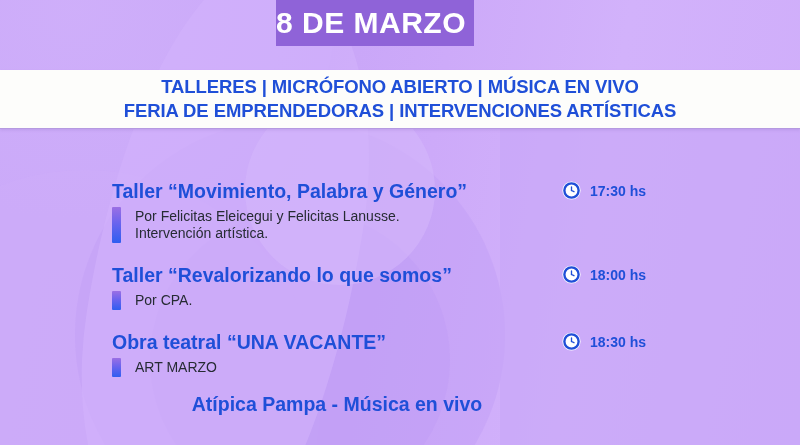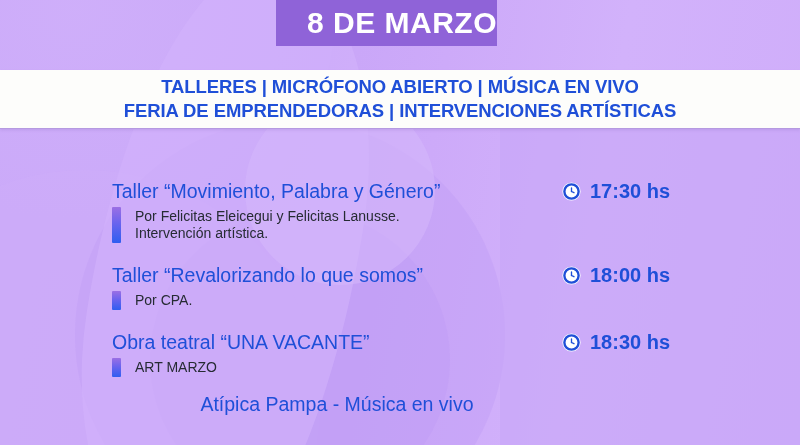--- a/index.html
+++ b/index.html
@@ -71,26 +71,26 @@
     width: 300px; height: 317px;
     background: #c7a6f7;
     opacity: .55;
   }
 
   
   .title-chip {
     position: absolute;
     left: 276px;
     top: 0;
-    width: 221px;
+    width: 198px;
     height: 46px;
     background: #8f63d8;
     display: flex;
     align-items: center;
-    justify-content: flex-end;
+    justify-content: flex-start;
   }
   .title-chip-text {
     color: #ffffff;
     font-size: 30px;
     font-weight: 700;
     letter-spacing: .5px;
     line-height: 1;
     white-space: nowrap;
   }
 
@@ -135,42 +135,42 @@
   .i2 { top: 203px; }
   .i3 { top: 265px; text-align: center; }
 
   .sched-row {
     display: flex;
     align-items: flex-start;
   }
   .sched-title {
     color: #1f4fd8;
     font-size: 19.5px;
-    font-weight: 400;
+    font-weight: 700;
     line-height: 1.18;
     white-space: nowrap;
     width: 450px;
     flex: 0 0 450px;
   }
 
   .time-group {
     display: flex;
     align-items: center;
     gap: 9px;
     margin-top: 1px;
   }
   .clock-icon {
     width: 19px;
     height: 19px;
     flex: 0 0 19px;
     display: block;
   }
   .time-text {
     color: #1f4fd8;
-    font-size: 20px;
+    font-size: 14px;
     font-weight: 700;
     white-space: nowrap;
     line-height: 1;
   }
 
   .sched-detail {
     display: flex;
     align-items: stretch;
     margin-top: 4px;
   }

